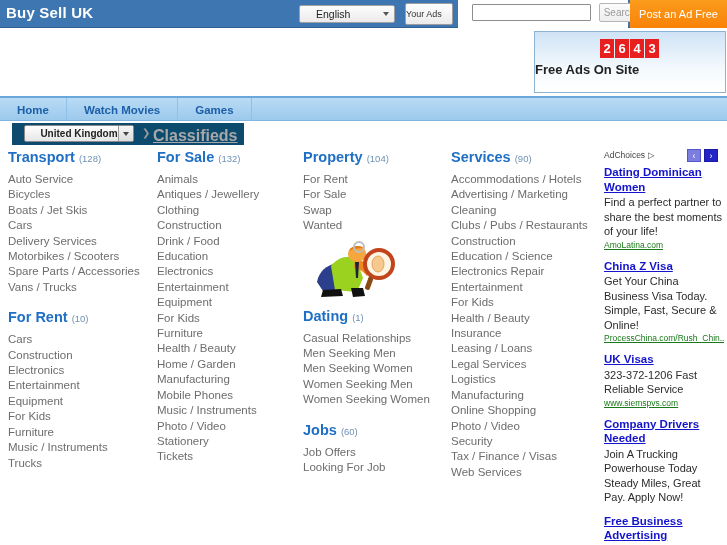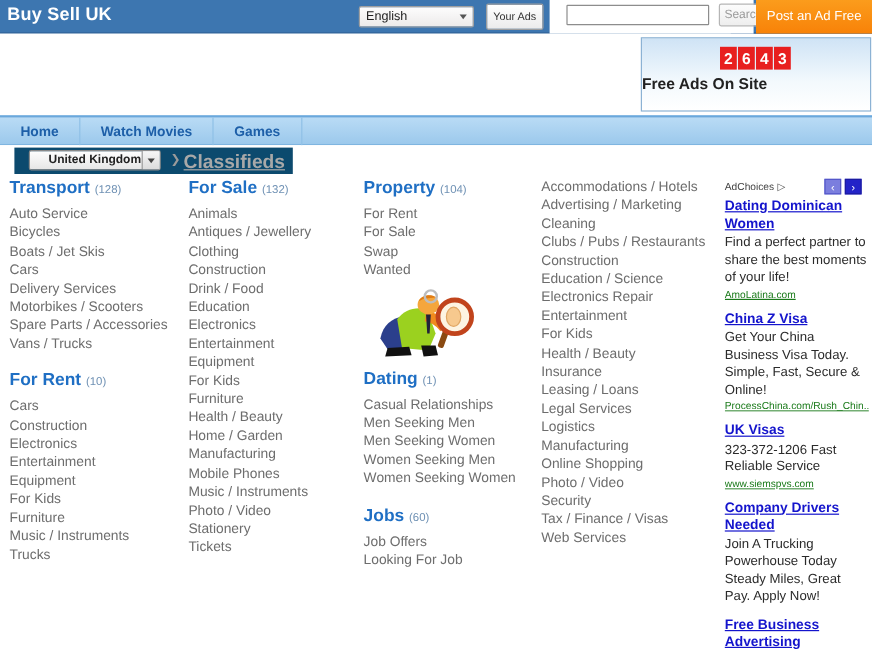--- a/index.html
+++ b/index.html
@@ -26,38 +26,38 @@
     letter-spacing: 0.2px;
   }
   #lang-select {
     position: absolute; left: 299px; top: 5px;
     width: 96px; height: 18px;
     background: linear-gradient(#fdfdfd, #eceaea);
     border: 1px solid #a0a0a0;
     border-radius: 2px;
     font-size: 10.5px;
     color: #222;
-    padding-left: 5px;
+    padding-left: 16px;
     line-height: 16px;
   }
   #lang-caret {
     position: absolute; right: 5px; top: 6px;
     width: 0; height: 0;
     border-left: 3px solid transparent;
     border-right: 3px solid transparent;
     border-top: 4px solid #555;
   }
   #your-ads-btn {
     position: absolute; left: 405px; top: 3px;
     width: 48px; height: 22px;
     background: linear-gradient(#ffffff, #ebebeb);
     border: 1px solid #9e9e9e;
     border-radius: 2px;
     font-size: 9px; color: #333;
-    text-align: center; line-height: 20px;
+    text-align: left; line-height: 20px;
   }
   #search-zone {
     position: absolute; left: 458px; top: 0;
     width: 170px; height: 28px;
     background: #ffffff;
   }
   #search-input {
     position: absolute; left: 14px; top: 4px;
     width: 119px; height: 17px;
     background: #ffffff;
@@ -418,20 +418,24 @@
       <span>Jobs</span>
       <span class="cat-count">(60)</span>
     </div>
     <ul class="cat-list">
       <li>Job Offers</li>
       <li>Looking For Job</li>
     </ul>
   </div>
 
   <div class="col" id="col4">
+    <div class="cat-head">
+      <span>Services</span>
+      <span class="cat-count">(90)</span>
+    </div>
     <ul class="cat-list">
       <li>Accommodations / Hotels</li>
       <li>Advertising / Marketing</li>
       <li>Cleaning</li>
       <li>Clubs / Pubs / Restaurants</li>
       <li>Construction</li>
       <li>Education / Science</li>
       <li>Electronics Repair</li>
       <li>Entertainment</li>
       <li>For Kids</li>

